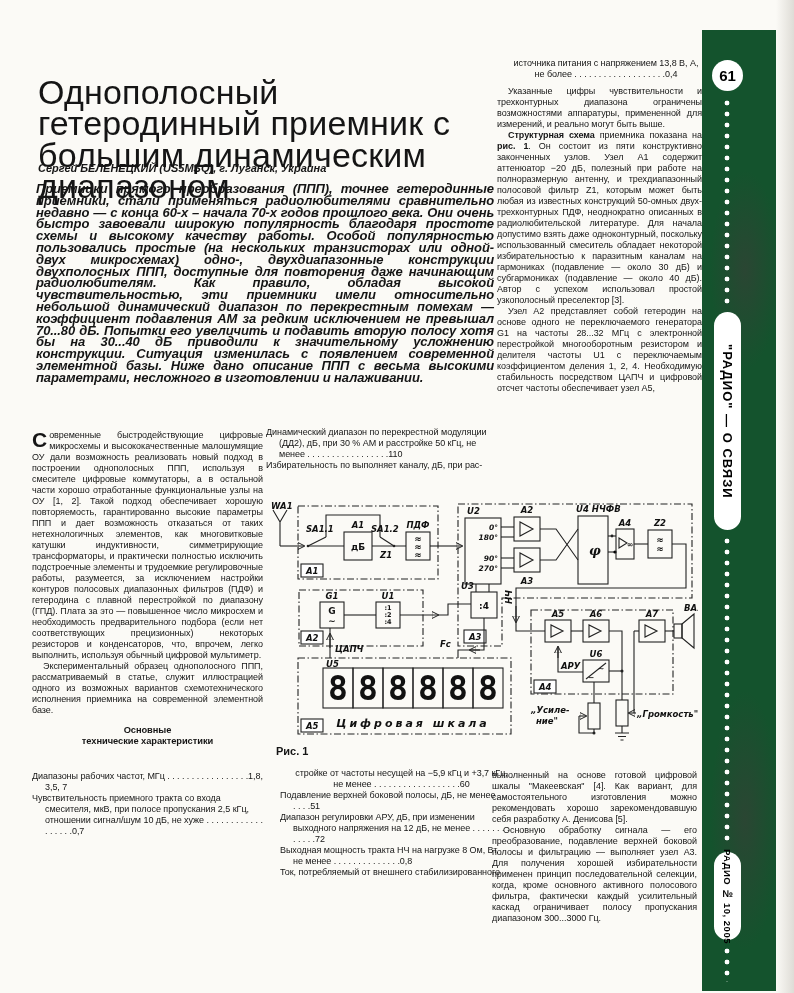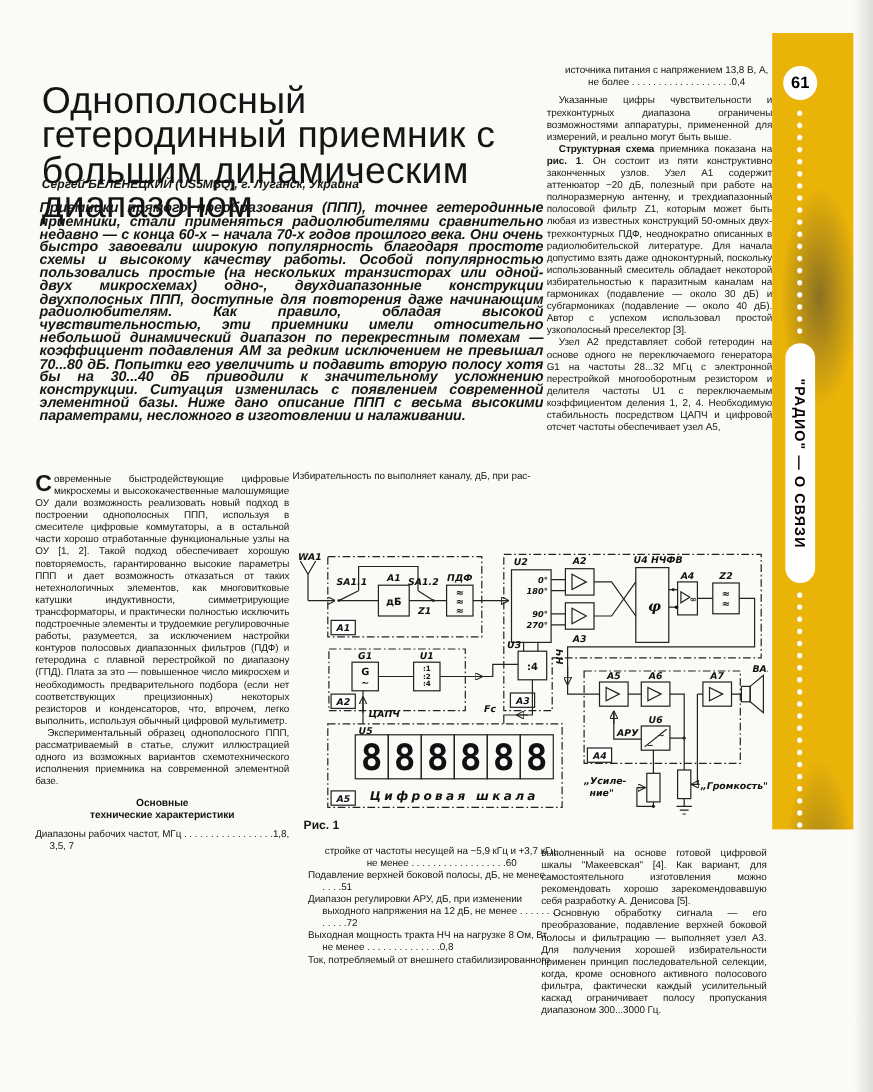--- a/index.html
+++ b/index.html
@@ -17,41 +17,41 @@
          text-align:justify;letter-spacing:-0.1px;}
   .col{position:absolute;font-size:9px;line-height:11px;text-align:justify;letter-spacing:-0.05px;}
   .col p{margin:0;}
   .col p + p{text-indent:11px;}
   .col-left{left:32px;top:430px;width:231px;}
   .col-mid-top{left:266px;top:427px;width:230px;}
   .col-mid-bot{left:280px;top:768px;width:230px;}
   .col-right-top{left:497px;top:58px;width:205px;}
   .col-right-bot{left:492px;top:770px;width:205px;}
   .dropcap{float:left;font-size:21px;line-height:19px;font-weight:bold;padding-right:2px;}
-  .spec-heading{margin:9px 0 6px;text-align:center;font-weight:bold;font-size:9.3px;line-height:11px;}
+  .spec-heading{margin:9px 0 24px;text-align:center;font-weight:bold;font-size:9.3px;line-height:11px;}
   .spec{padding-left:13px;text-indent:-13px;text-align:left;margin:0;}
   .spec-cont{padding-left:13px;text-indent:0;text-align:center;margin:0;}
   .fig-caption{position:absolute;left:276px;top:745px;font-size:11px;font-weight:bold;}
   
   .fig{position:absolute;left:268px;top:500px;}
   .fig path,.fig line,.fig polyline,.fig rect{fill:none;stroke:#222;stroke-width:1.1;}
   .fig .dash{stroke-dasharray:7 2.5 1.5 2.5;}
   .fig .tri{fill:none;stroke:#222;stroke-width:1.1;}
   .fig .dot{fill:#222;stroke:none;}
   .fig .tagbox{fill:#fff;stroke:#222;}
   .fig text{fill:#111;stroke:none;}
   .lb{font:italic bold 8.5px "DejaVu Sans",sans-serif;}
   .lb8{font:italic bold 7.5px "DejaVu Sans",sans-serif;}
   .bx{font:bold 9px "DejaVu Sans",sans-serif;}
   .tiny{font:bold 6.5px "DejaVu Sans",sans-serif;}
   .seg{font:bold 33px "DejaVu Sans Mono",monospace;}
   .scl{font:italic bold 11px "DejaVu Sans",sans-serif;letter-spacing:3px;}
   .phi{font:italic bold 13px "DejaVu Serif",serif;}
   
-  .sidebar{position:absolute;left:702px;top:30px;width:74px;height:724px;background:#eab308;overflow:hidden;}
+  .sidebar{position:absolute;left:702px;top:30px;width:74px;height:961px;background:#14532d;overflow:hidden;}
   .sb-blob{position:absolute;left:8px;width:70px;height:200px;border-radius:50%;
            background:radial-gradient(closest-side,#3d3b38,transparent);opacity:.55;}
   .page-circle{position:absolute;left:10px;top:30px;width:31px;height:31px;border-radius:50%;
            background:#fff;color:#000;font-weight:bold;font-size:15px;
            display:flex;align-items:center;justify-content:center;}
   .dots{position:absolute;left:21px;width:8px;
         background-image:radial-gradient(circle at 4px 5px,#fff 2.1px,transparent 2.7px);
         background-size:8px 11px;background-repeat:repeat-y;}
   .pill{position:absolute;left:12px;width:27px;background:#fff;border-radius:14px;
         display:flex;align-items:center;justify-content:center;}
@@ -73,23 +73,25 @@
   <div class="col col-left">
     <p>
       <span class="dropcap">С</span><span>овременные быстродействующие цифровые микросхемы и высококачественные малошумящие ОУ дали возможность реализовать новый подход в построении однополосных ППП, используя в смесителе цифровые коммутаторы, а в остальной части хорошо отработанные функциональные узлы на ОУ [1, 2]. Такой подход обеспечивает хорошую повторяемость, гарантированно высокие параметры ППП и дает возможность отказаться от таких нетехнологичных элементов, как многовитковые катушки индуктивности, симметрирующие трансформаторы, и практически полностью исключить подстроечные элементы и трудоемкие регулировочные работы, разумеется, за исключением настройки контуров полосовых диапазонных фильтров (ПДФ) и гетеродина с плавной перестройкой по диапазону (ГПД). Плата за это — повышенное число микросхем и необходимость предварительного подбора (если нет соответствующих прецизионных) некоторых резисторов и конденсаторов, что, впрочем, легко выполнить, используя обычный цифровой мультиметр.</span>
     </p>
     <p>Экспериментальный образец однополосного ППП, рассматриваемый в статье, служит иллюстрацией одного из возможных вариантов схемотехнического исполнения приемника на современной элементной базе.</p>
     <div class="spec-heading">
       <div>Основные</div>
       <div>технические характеристики</div>
     </div>
     <div class="spec">Диапазоны рабочих частот, МГц . . . . . . . . . . . . . . . . .1,8,  3,5,  7</div>
+    <div class="spec">Чувствительность приемного тракта со входа смесителя, мкВ, при полосе пропускания 2,5 кГц, отношении сигнал/шум 10 дБ, не хуже  . . . . . . . . . . . . . . . . . .0,7</div>
   </div>
 
   <div class="col col-mid-top">
+    <div class="spec">Динамический диапазон по перекрестной модуляции (ДД2), дБ, при 30 % АМ и расстройке 50 кГц, не менее  . . . . . . . . . . . . . . . . .110</div>
     <div class="spec">Избирательность по выполняет каналу, дБ, при рас-</div>
   </div>
 
   <svg class="fig" width="430" height="244" viewBox="0 0 430 244">
     <defs>
       <marker id="ar" viewBox="0 0 8 8" refX="7" refY="4" markerWidth="6.5" markerHeight="6.5" orient="auto-start-reverse">
         <path d="M0,0 L8,4 L0,8 z" fill="#222" stroke="none"></path>
       </marker>
     </defs>
 

